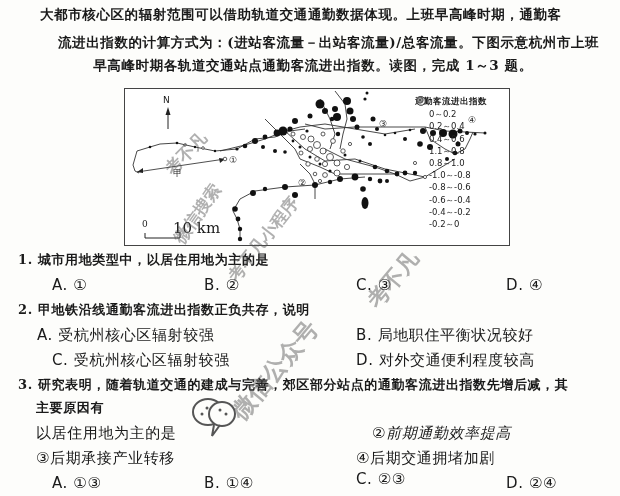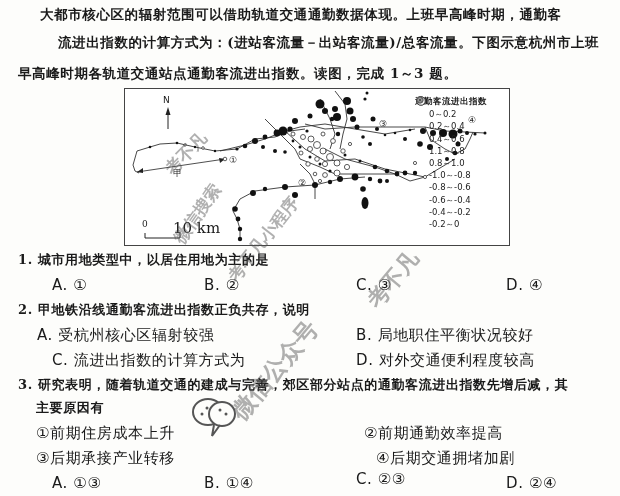--- a/index.html
+++ b/index.html
@@ -15,21 +15,21 @@
   .legend .title{font-weight:bold;font-size:8.5px;margin-bottom:1px;letter-spacing:0.5px;}
   .legend .row{display:flex;align-items:center;height:12.2px;}
   .legend .sym{width:14px;display:flex;justify-content:center;align-items:center;}
   .wm{position:absolute;color:rgba(80,80,80,0.45);font-family:"DejaVu Sans","Liberation Sans",sans-serif;font-weight:bold;white-space:nowrap;transform-origin:left center;pointer-events:none;}
 </style>
 </head>
 <body>
 
 <div class="p intro" style="top:5px;left:40px;">大都市核心区的辐射范围可以借助轨道交通通勤数据体现。上班早高峰时期，通勤客</div>
 <div class="p intro" style="top:33px;margin-left:40px;">流进出指数的计算方式为：(进站客流量－出站客流量)/总客流量。下图示意杭州市上班</div>
-<div class="p intro" style="top:64px;">早高峰时期各轨道交通站点通勤客流进出指数。读图，完成 1～3 题。</div>
+<div class="p intro" style="top:56px;text-align:center;">早高峰时期各轨道交通站点通勤客流进出指数。读图，完成 1～3 题。</div>
 
 <div id="map">
   <svg width="386" height="158" viewBox="0 0 386 158">
 
     <g>
       <line x1="43" y1="22" x2="43" y2="40" stroke="#222" stroke-width="1"></line>
       <polygon points="43,18 40.5,26 45.5,26" fill="#222"></polygon>
     </g>
 
     <g>
@@ -267,29 +267,29 @@
 
 <div class="p q" style="left:18px;top:251px;">1. 城市用地类型中，以居住用地为主的是</div>
 <div class="p opt" style="left:52px;top:276px;">A. ①</div>
 <div class="p opt" style="left:204px;top:276px;">B. ②</div>
 <div class="p opt" style="left:356px;top:276px;">C. ③</div>
 <div class="p opt" style="left:506px;top:276px;">D. ④</div>
 
 <div class="p q" style="left:18px;top:301px;">2. 甲地铁沿线通勤客流进出指数正负共存，说明</div>
 <div class="p opt" style="left:37px;top:326px;">A. 受杭州核心区辐射较强</div>
 <div class="p opt" style="left:356px;top:326px;">B. 局地职住平衡状况较好</div>
-<div class="p opt" style="left:52px;top:351px;">C. 流进出指数的计算方式为</div>
+<div class="p opt" style="left:52px;top:351px;">C. 受杭州核心区辐射较强</div>
 <div class="p opt" style="left:356px;top:351px;">D. 对外交通便利程度较高</div>
 
 <div class="p q" style="left:18px;top:376px;">3. 研究表明，随着轨道交通的建成与完善，郊区部分站点的通勤客流进出指数先增后减，其</div>
 <div class="p q" style="left:36px;top:399px;">主要原因有</div>
-<div class="p opt" style="left:36px;top:424px;">①前期住房成本上升</div>
-<div class="p opt" style="left:364px;top:424px;">②前期通勤效率提高</div>
+<div class="p opt" style="left:36px;top:424px;">以居住用地为主的是</div>
+<div class="p opt" style="left:372px;top:424px;font-style:italic;">②前期通勤效率提高</div>
 <div class="p opt" style="left:36px;top:449px;">③后期承接产业转移</div>
-<div class="p opt" style="left:376px;top:449px;">④后期交通拥堵加剧</div>
+<div class="p opt" style="left:356px;top:449px;">④后期交通拥堵加剧</div>
 <div class="p opt" style="left:52px;top:474px;">A. ①③</div>
 <div class="p opt" style="left:204px;top:474px;">B. ①④</div>
 <div class="p opt" style="left:356px;top:470px;">C. ②③</div>
 <div class="p opt" style="left:506px;top:474px;">D. ②④</div>
 
 <div class="wm" style="left:168px;top:160px;font-size:17px;transform:rotate(-45deg);">考不凡</div>
 <div class="wm" style="left:178px;top:230px;font-size:17px;transform:rotate(-55deg);">微信搜索</div>
 <div class="wm" style="left:232px;top:268px;font-size:17px;transform:rotate(-52deg);">考不凡小程序</div>
 <div class="wm" style="left:236px;top:400px;font-size:24px;transform:rotate(-50deg);">微信公众号</div>
 <div class="wm" style="left:372px;top:290px;font-size:22px;transform:rotate(-50deg);">考不凡</div>

